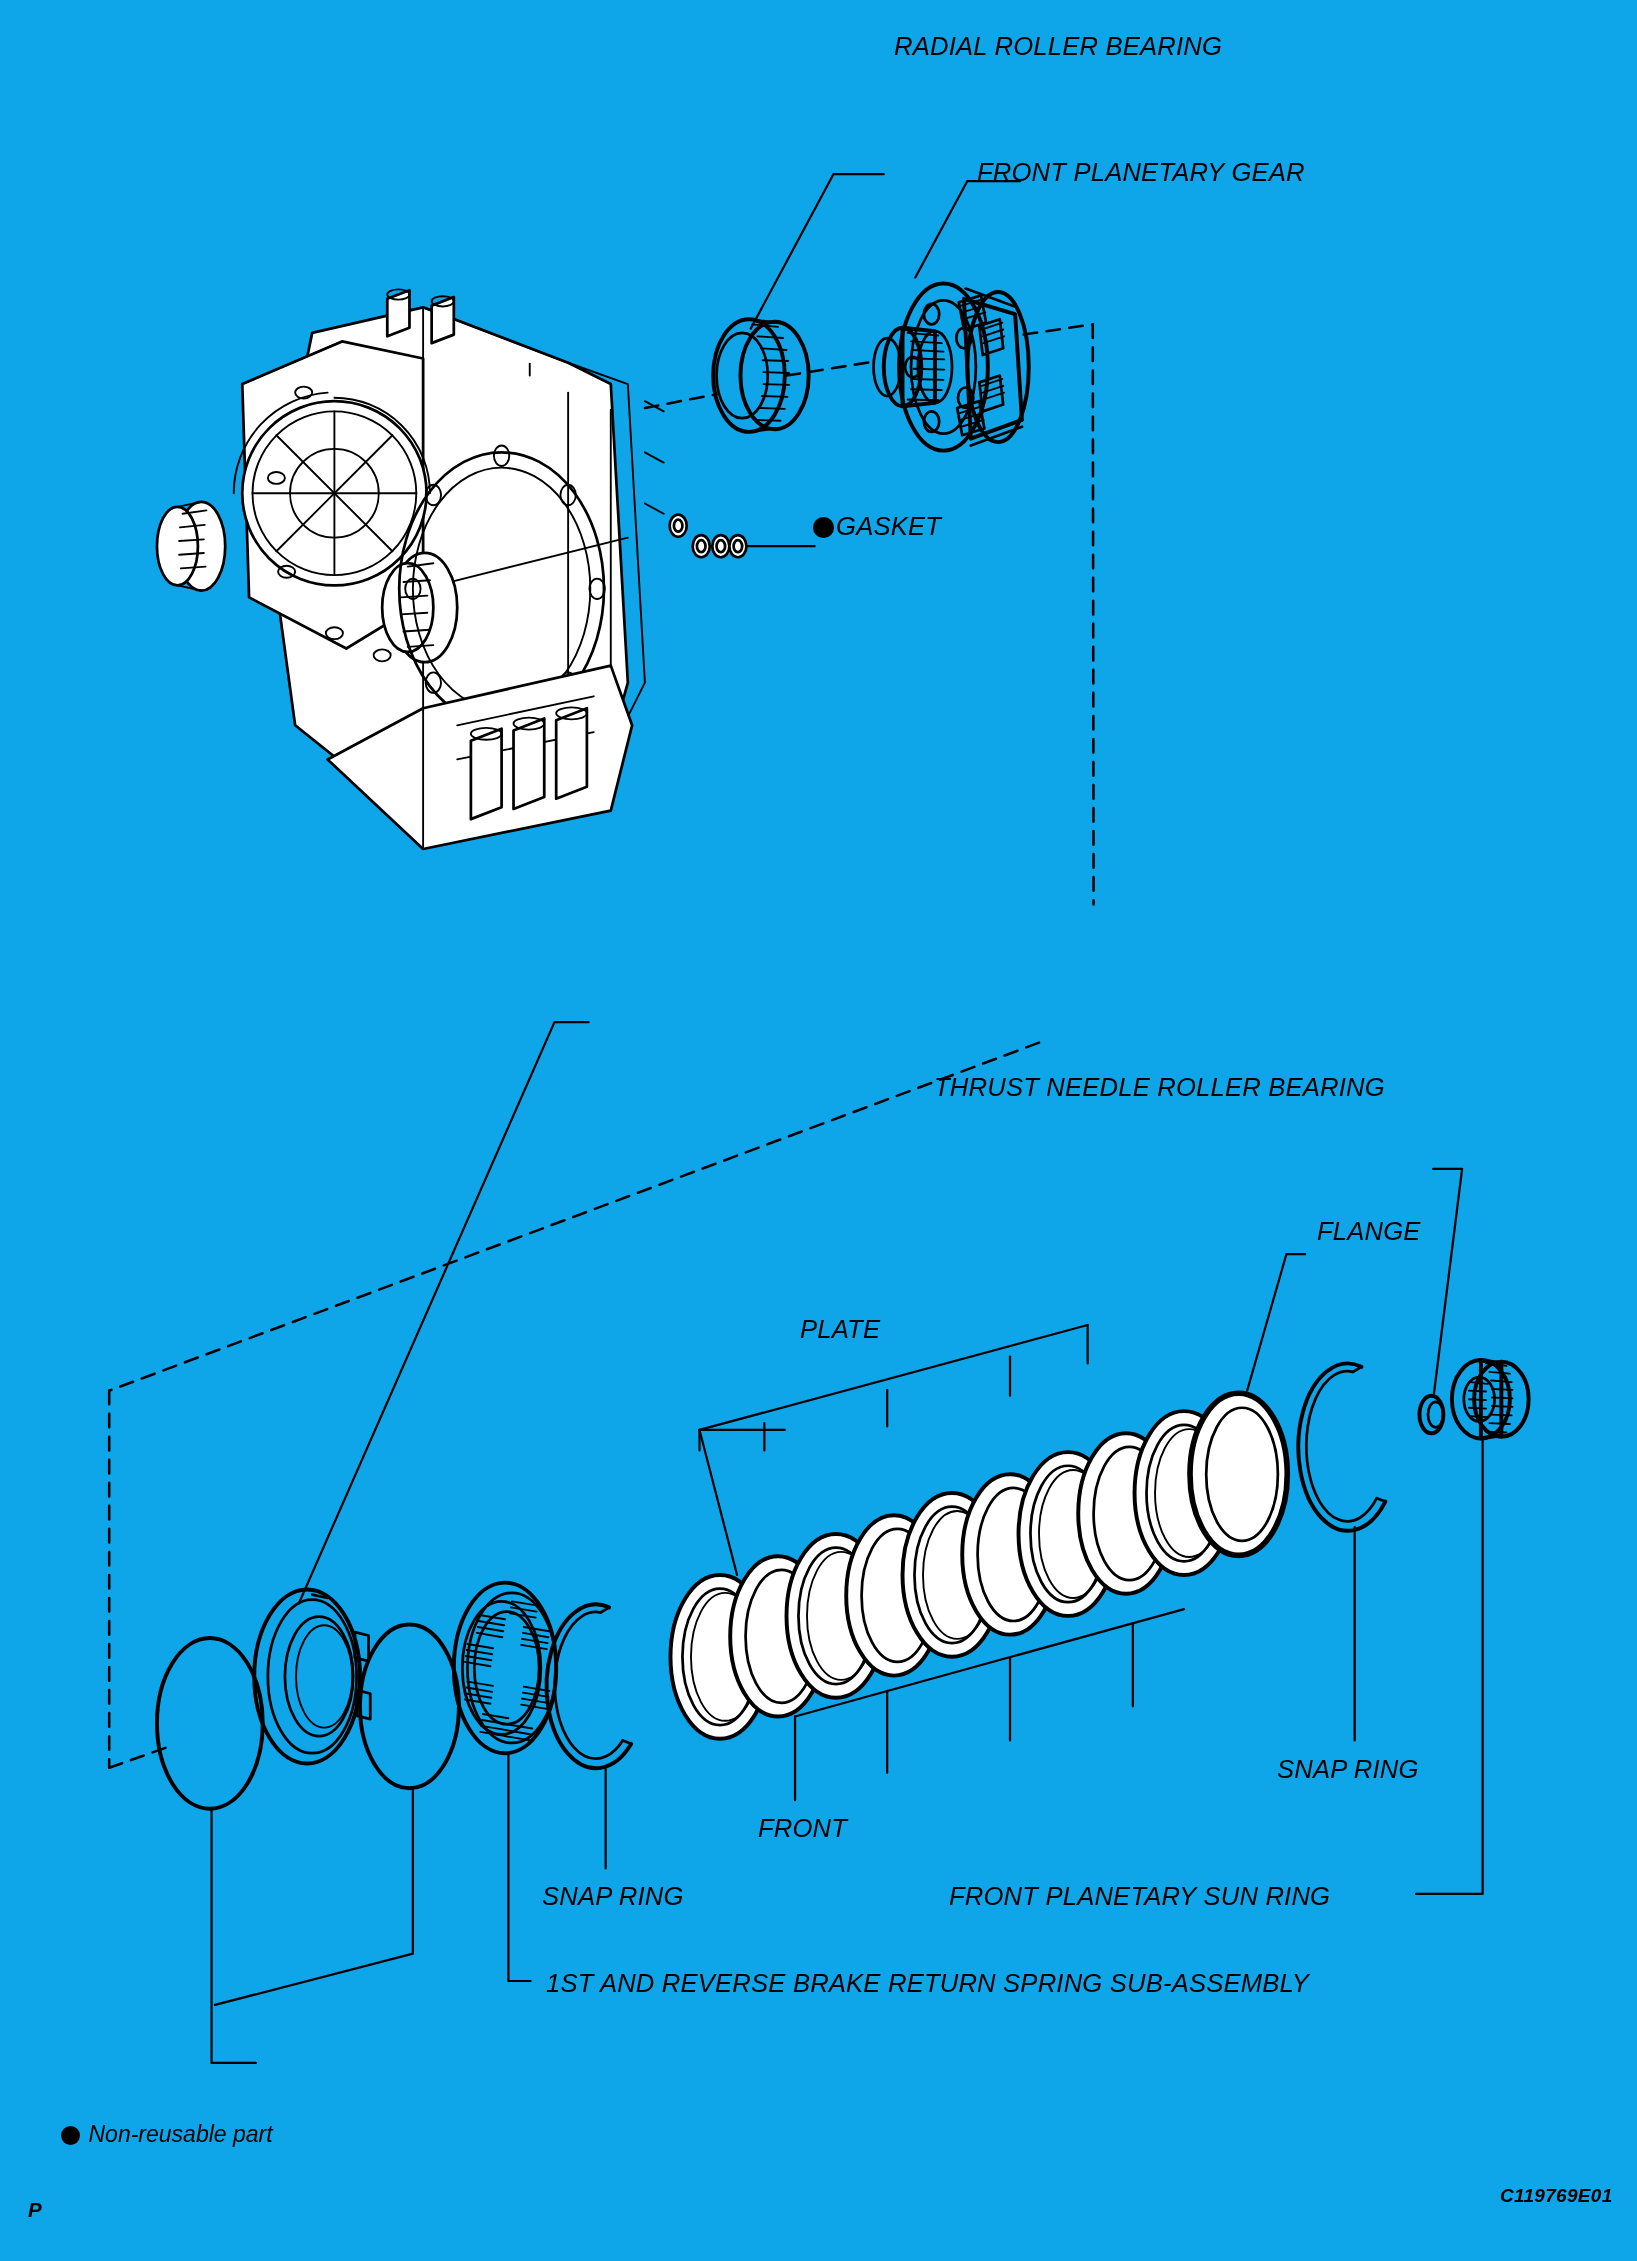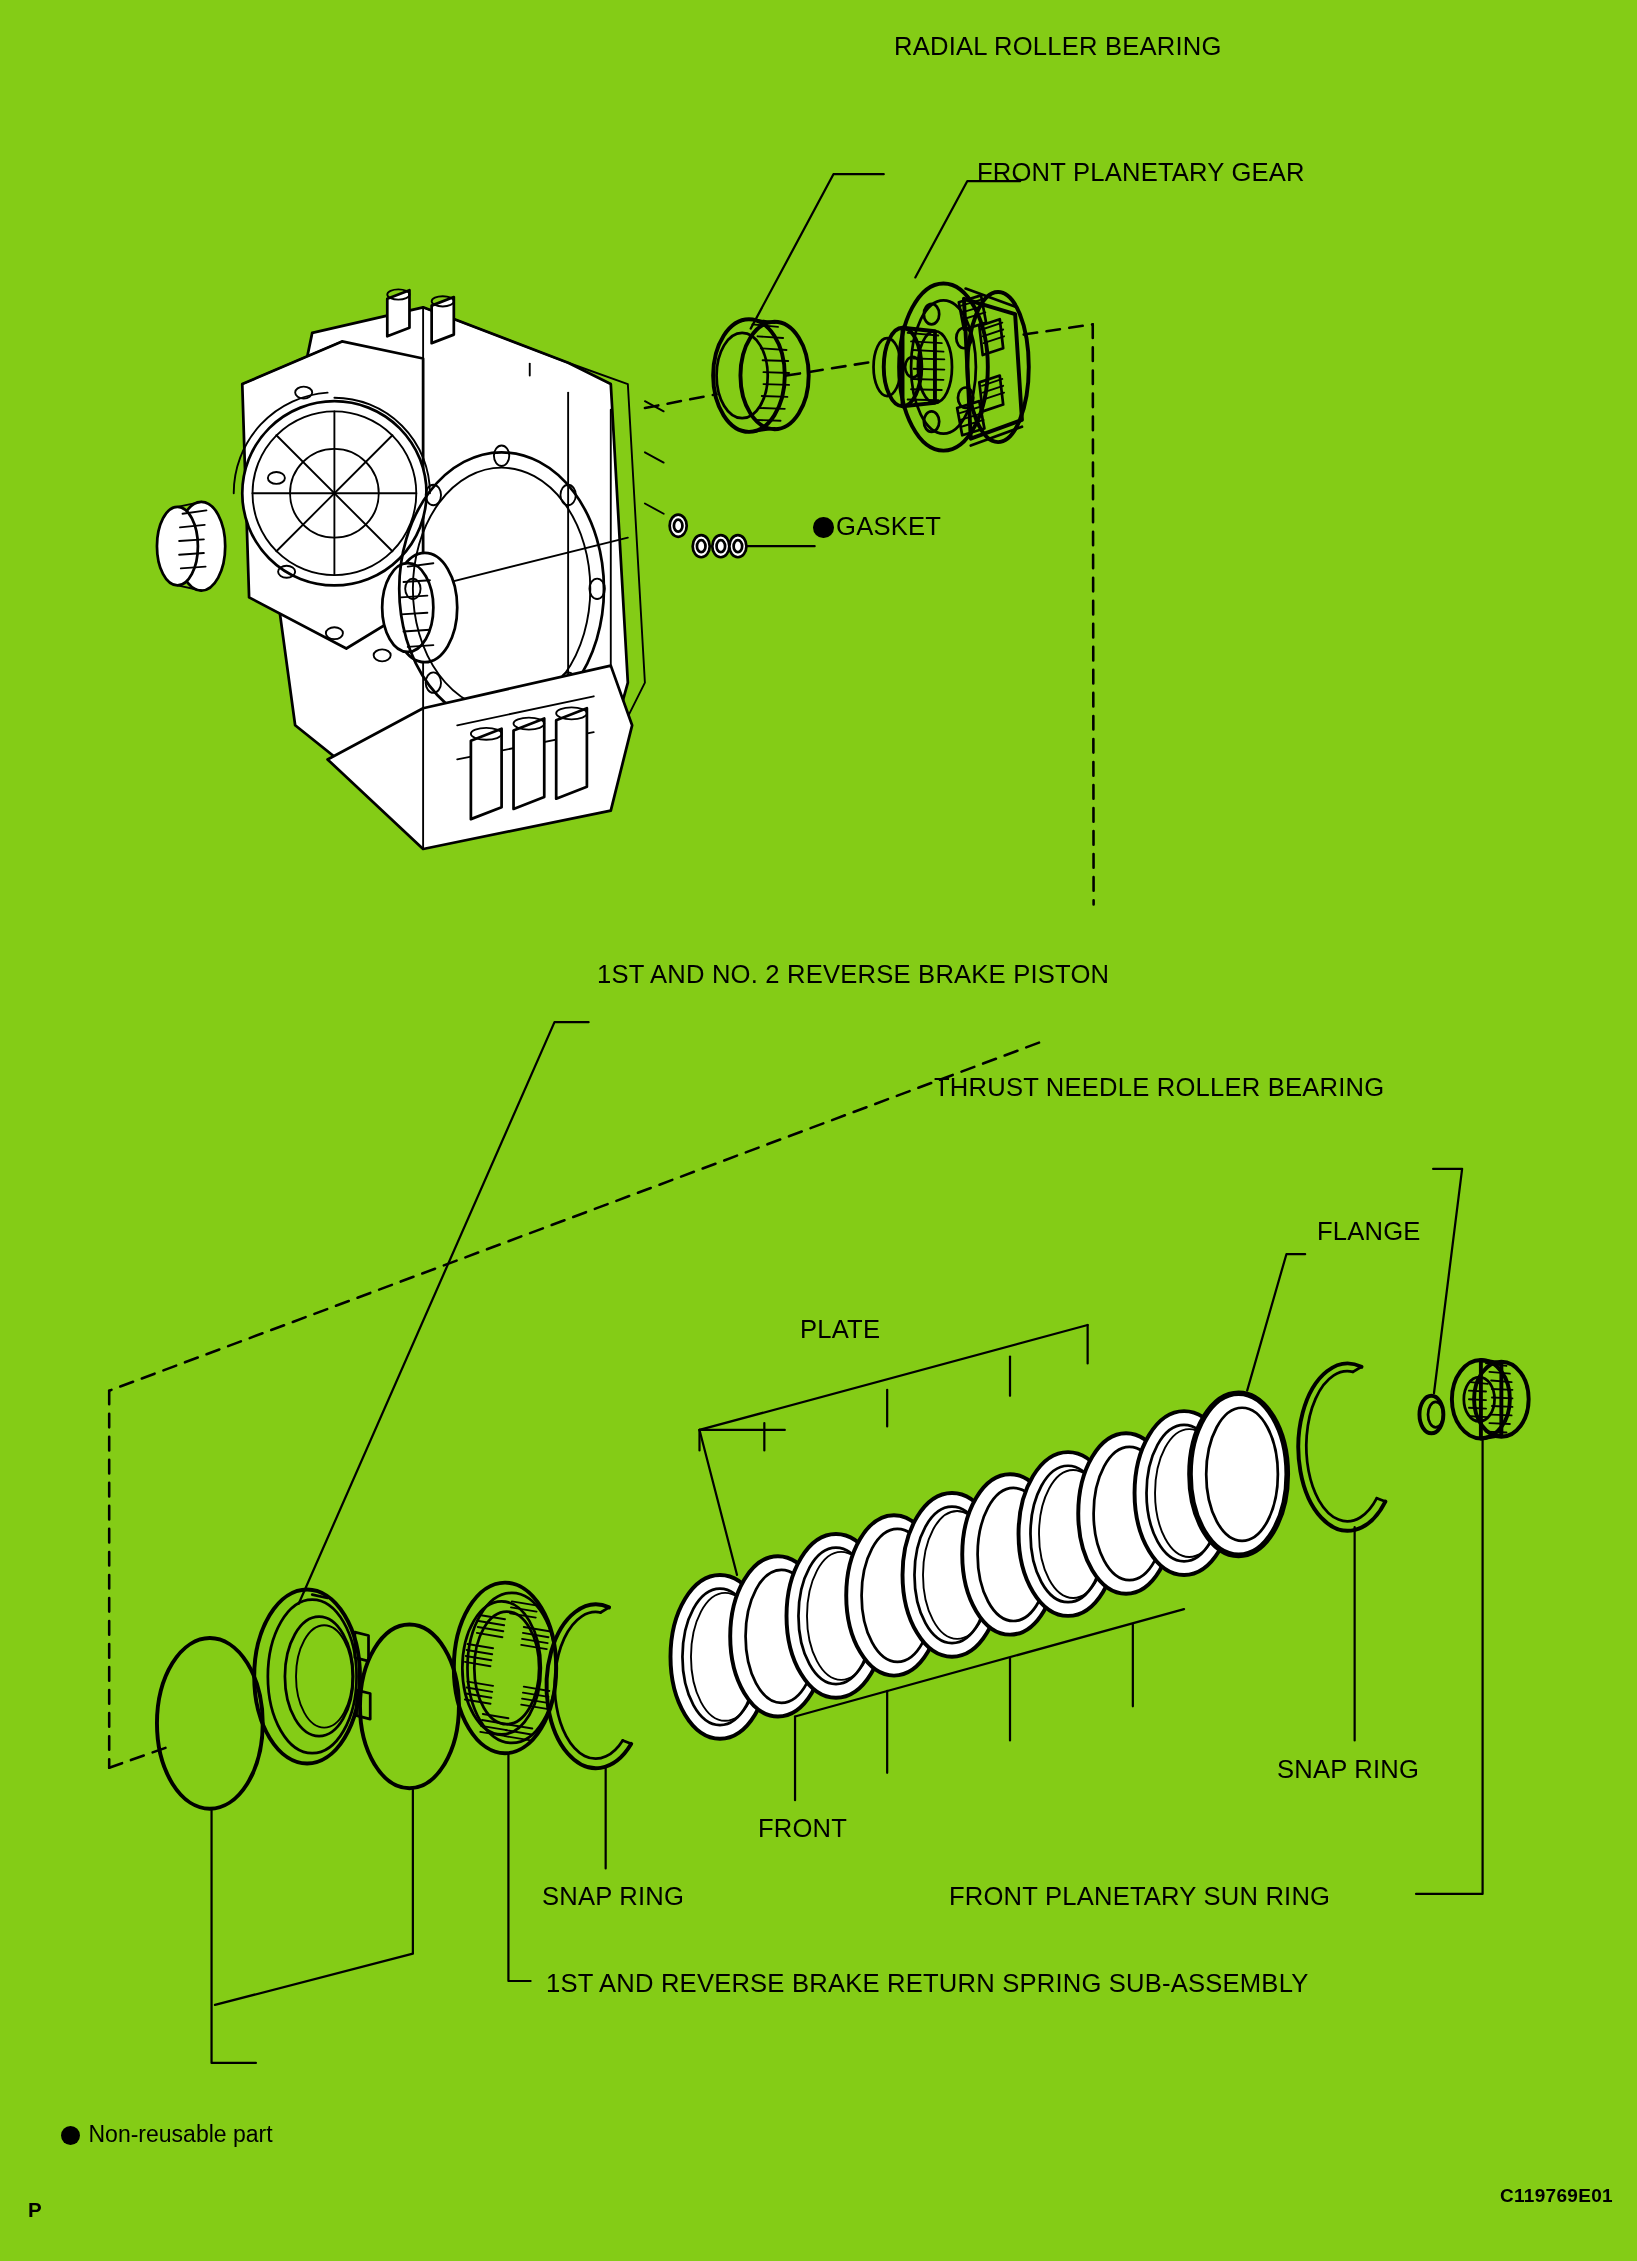--- a/index.html
+++ b/index.html
@@ -6,22 +6,23 @@
   html,body{margin:0;padding:0;background:#fff;}
   body{
     font-family:"Liberation Sans", sans-serif;
     color:#000;
     -webkit-font-smoothing:antialiased;
   }
   #page{
     position:relative;
     width:1637px;
     height:2261px;
-    background:#84cc16;
+    background:#0ea5e9;
     overflow:hidden;
+    font-style:italic;
   }
   #art{position:absolute;left:0;top:0;width:1637px;height:2261px;}
 
   .lbl{
     position:absolute;
     font-family:"Liberation Sans", sans-serif;
     font-size:25.6px;
     line-height:29px;
     letter-spacing:0.2px;
     white-space:nowrap;
@@ -474,23 +475,20 @@
   </div>
 
   <div class="lbl" style="left:977px;top:158px;">
     <span>FRONT PLANETARY GEAR</span>
   </div>
 
   <div class="lbl" style="left:813px;top:512px;">
     <span class="dot"></span><span>GASKET</span>
   </div>
 
-  <div class="lbl" style="left:597px;top:960px;">
-    <span>1ST AND NO. 2 REVERSE BRAKE PISTON</span>
-  </div>
 
   <div class="lbl" style="left:934px;top:1073px;">
     <span>THRUST NEEDLE ROLLER BEARING</span>
   </div>
 
   <div class="lbl" style="left:1317px;top:1217px;">
     <span>FLANGE</span>
   </div>
 
   <div class="lbl" style="left:800px;top:1315px;">

